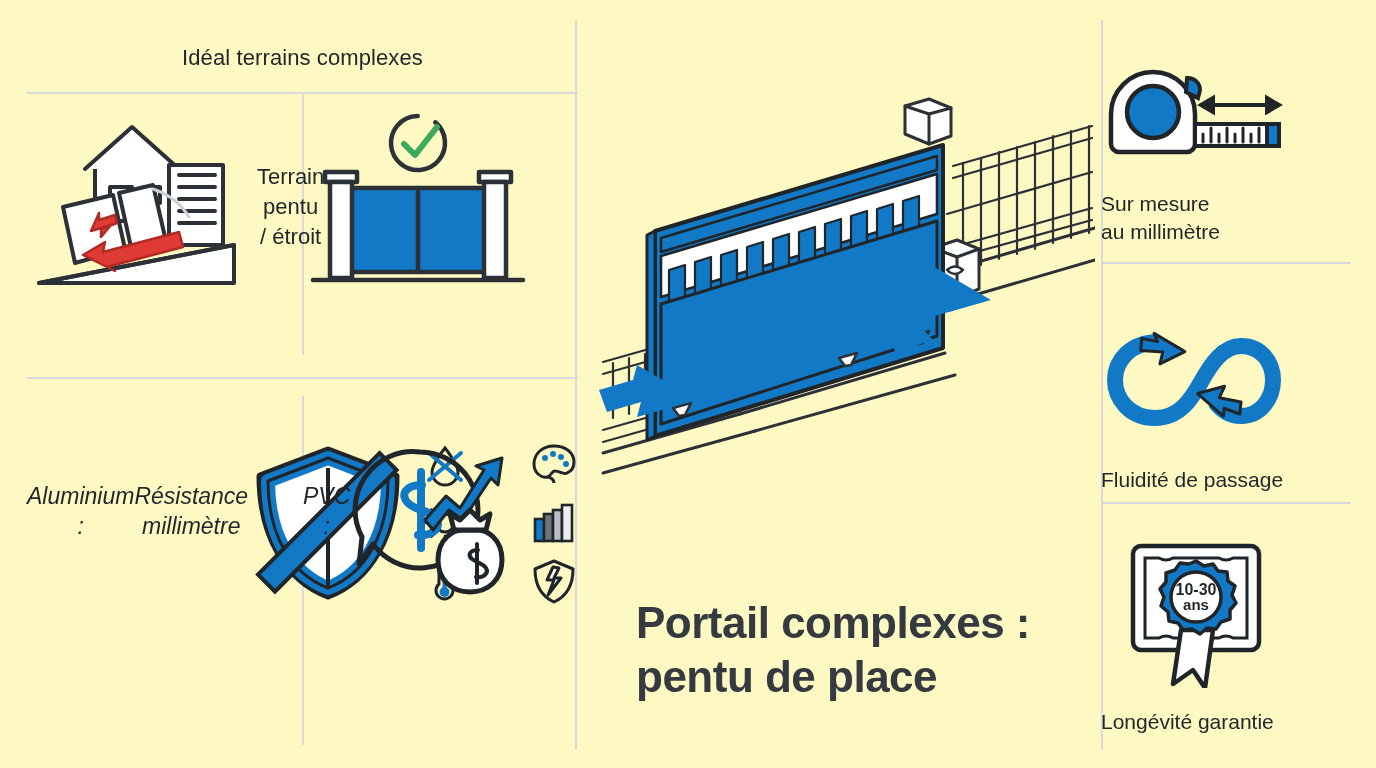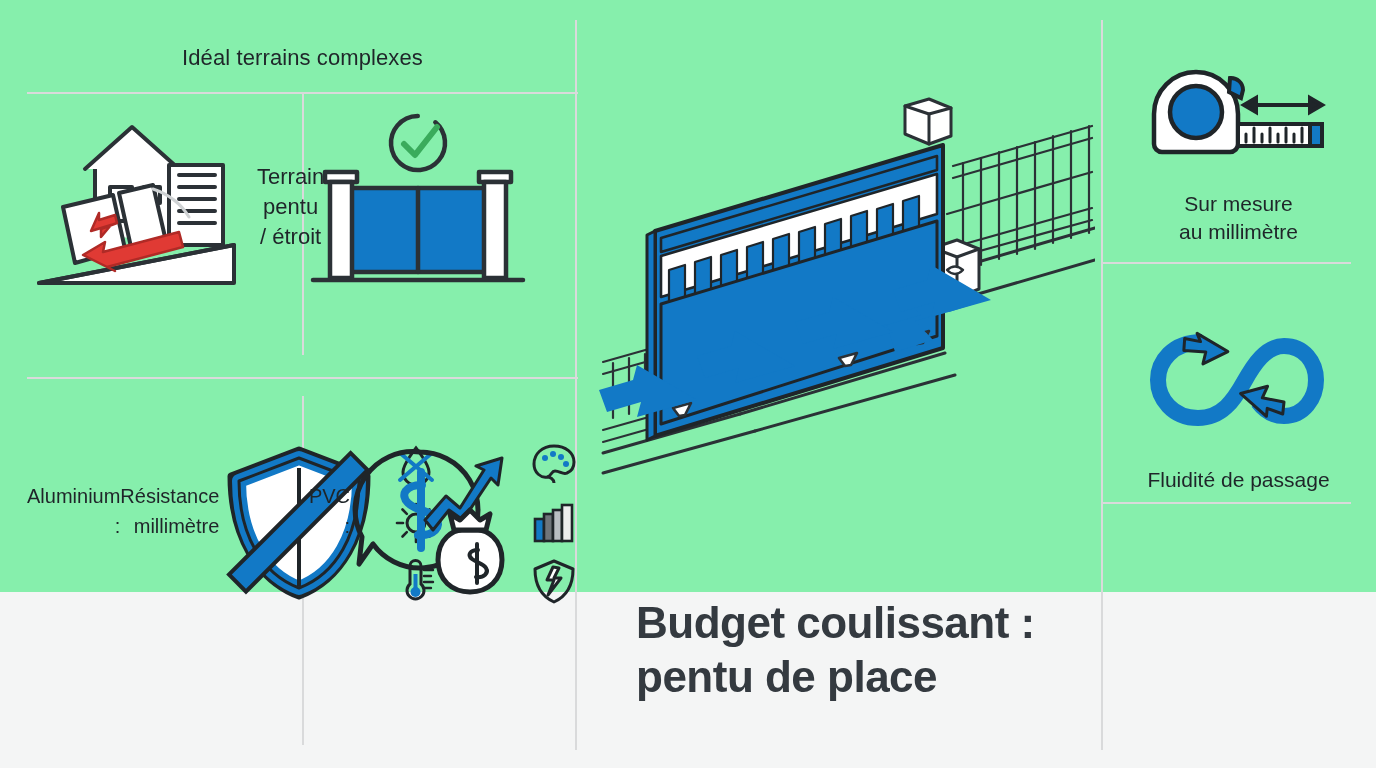--- a/index.html
+++ b/index.html
@@ -3,45 +3,45 @@
 <meta charset="utf-8">
 <style>
   * { box-sizing: border-box; margin: 0; padding: 0; }
   html, body {
     width: 1376px; height: 768px;
     background: #f4f5f5;
     font-family: "Liberation Sans", sans-serif;
     color: #1f2529;
     overflow: hidden;
   }
-  .page { position: relative; width: 1376px; height: 592px; background: #86efac; }
+  .page { position: relative; width: 1376px; height: 768px; background: #fef9c3; }
 
   
   .divider-h { position: absolute; height: 2px; background: #d9dadb; }
   .divider-v { position: absolute; width: 2px; background: #d9dadb; }
 
   
   .left-header {
     position: absolute; left: 27px; top: 45px; width: 551px;
     text-align: center; font-size: 22px; letter-spacing: .1px;
   }
   .cell { position: absolute; display: flex; flex-direction: row; align-items: center; }
   .cell-label { font-size: 22px; line-height: 30px; text-align: center; color: #1f2529; }
-  .cell-title { font-size: 20px; line-height: 30px; text-align: right; color: #1f2529; }
+  .cell-title { font-size: 23px; line-height: 30px; text-align: center; color: #1f2529; font-style: italic; }
 
   
   .center-illus { position: absolute; left: 595px; top: 18px; width: 500px; height: 500px; }
   .center-title {
     position: absolute; left: 636px; top: 596px; width: 430px;
     font-size: 44px; font-weight: bold; line-height: 54px;
     color: #343a40; letter-spacing: -0.5px;
   }
 
   
-  .right-cell { position: absolute; left: 1101px; width: 275px; display: flex; flex-direction: column; align-items: center; }
+  .right-cell { position: absolute; left: 1101px; width: 275px; display: flex; flex-direction: column; align-items: flex-start; }
   .right-label { font-size: 21px; line-height: 28px; text-align: center; color: #1f2529; }
   .icon-wrap { display:block; }
 </style>
 </head>
 <body>
 
 <div class="page">
 
   <div class="divider-v" style="left:575px; top:20px; height:730px;"></div>
   <div class="divider-h" style="left:27px; top:92px; width:551px;"></div>
@@ -336,21 +336,21 @@
         <path d="M310 318 L250 335 L254 320 L220 330 L212 308 L246 298 L250 283 Z" transform="translate(-12,-4)"></path>
 
         <path d="M212 352 L152 369 L156 354 L122 364 L114 342 L148 332 L152 317 Z" transform="translate(-12,-4)"></path>
 
         <path d="M114 386 L54 403 L58 388 L24 398 L16 376 L50 366 L54 351 Z" transform="translate(-12,-4)"></path>
       </g>
     </svg>
   </div>
 
   <div class="center-title">
-    <div>Budget coulissant :</div>
+    <div>Portail complexes :</div>
     <div>pentu de place</div>
   </div>
 
   <div class="right-cell" style="top:62px;">
     <div class="icon-wrap">
       <svg width="190" height="110" viewBox="0 0 190 110">
 
         <path d="M10 52 a42 42 0 0 1 42 -42 a42 42 0 0 1 42 42 v30 a8 8 0 0 1 -8 8 h-68 a8 8 0 0 1 -8 -8 Z" fill="#ffffff" stroke="#1f2529" stroke-width="4.5" stroke-linejoin="round"></path>
         <circle cx="52" cy="50" r="26" fill="#1279c6" stroke="#1f2529" stroke-width="4.5"></circle>
 
@@ -391,14 +391,34 @@
 
         <g fill="#1279c6" stroke="#1f2529" stroke-width="3" stroke-linejoin="round">
           <path d="M52 14 L84 30 L60 44 L62 32 L40 32 L40 20 L56 22 Z" transform="rotate(4 62 29)"></path>
           <path d="M124 96 L96 76 L122 66 L118 78 L140 80 L140 92 L124 88 Z" transform="rotate(6 120 81)"></path>
         </g>
       </svg>
     </div>
     <div class="right-label" style="margin-top:22px;">Fluidité de passage</div>
   </div>
 
+  <div class="right-cell" style="top:538px;">
+    <div class="icon-wrap">
+      <svg width="190" height="150" viewBox="0 0 190 150">
+
+        <rect x="32" y="8" width="126" height="104" rx="8" fill="#ffffff" stroke="#1f2529" stroke-width="4.5"></rect>
+        <path d="M44 20 h14 a14 14 0 0 0 14 -0 h46 a14 14 0 0 0 14 0 h14 v80 h-14 a14 14 0 0 0 -14 0 h-46 a14 14 0 0 0 -14 0 h-14 Z" fill="none" stroke="#1f2529" stroke-width="3"></path>
+
+        <path d="M80 92 L72 146 L92 132 L104 150 L112 92 Z" fill="#ffffff" stroke="#1f2529" stroke-width="4.5" stroke-linejoin="round"></path>
+
+        <g transform="translate(95,63)">
+          <path d="M0 -40 L8 -35 L17 -37 L22 -30 L31 -29 L32 -20 L39 -15 L36 -6 L40 2 L34 9 L34 18 L25 21 L20 28 L11 27 L4 33 L-4 28
+                   L-13 29 L-18 22 L-27 20 L-28 11 L-35 5 L-32 -4 L-36 -12 L-30 -19 L-30 -28 L-21 -31 L-16 -38 L-7 -37 Z" fill="#1279c6" stroke="#1f2529" stroke-width="3.5" stroke-linejoin="round"></path>
+          <circle cx="0" cy="-4" r="25" fill="#ffffff" stroke="#1f2529" stroke-width="3.5"></circle>
+        </g>
+        <text x="95" y="57" text-anchor="middle" font-family="Liberation Sans, sans-serif" font-size="16" font-weight="bold" fill="#1f2529">10-30</text>
+        <text x="95" y="72" text-anchor="middle" font-family="Liberation Sans, sans-serif" font-size="15" font-weight="bold" fill="#1f2529">ans</text>
+      </svg>
+    </div>
+    <div class="right-label" style="margin-top:16px;">Longévité garantie</div>
+  </div>
 
 </div>
 
 </body></html>

